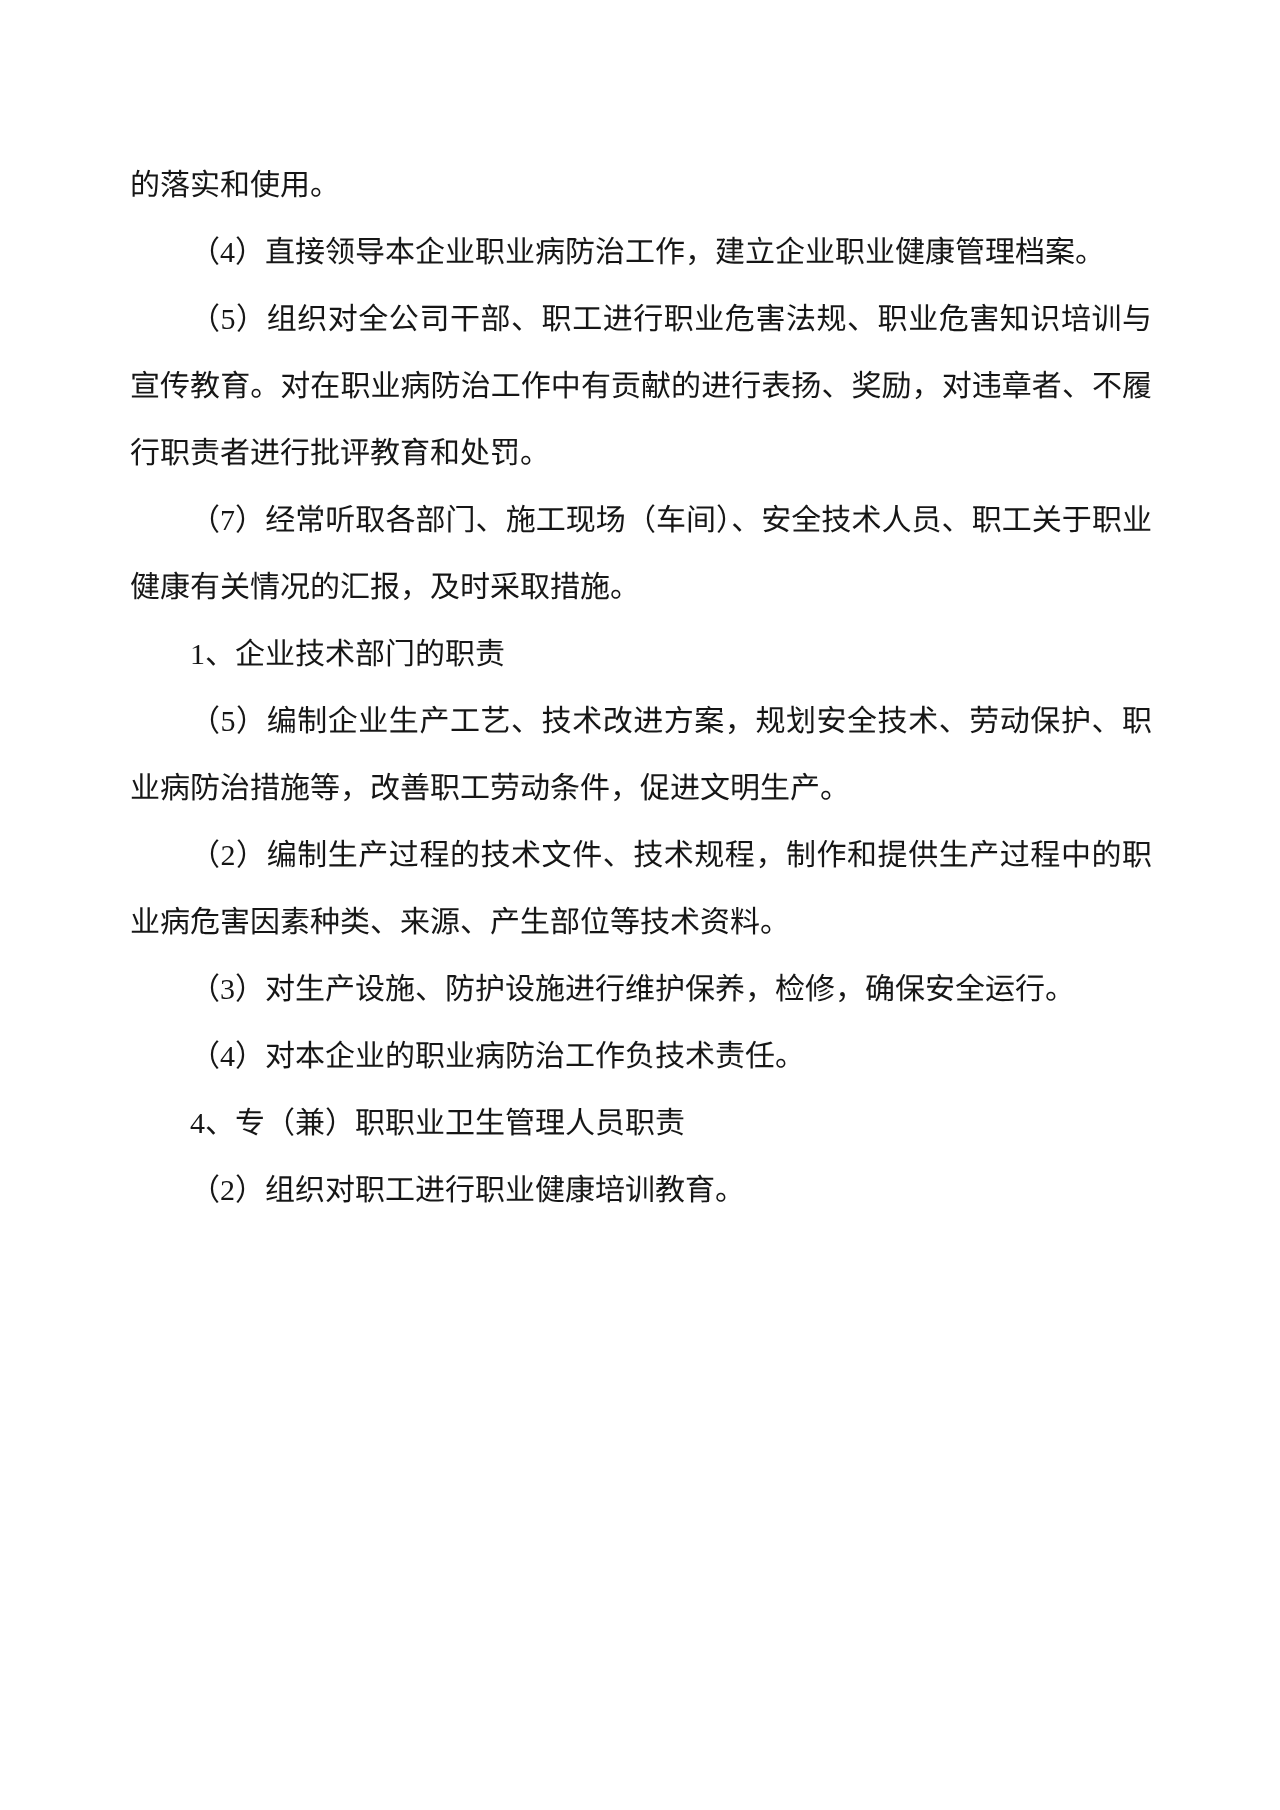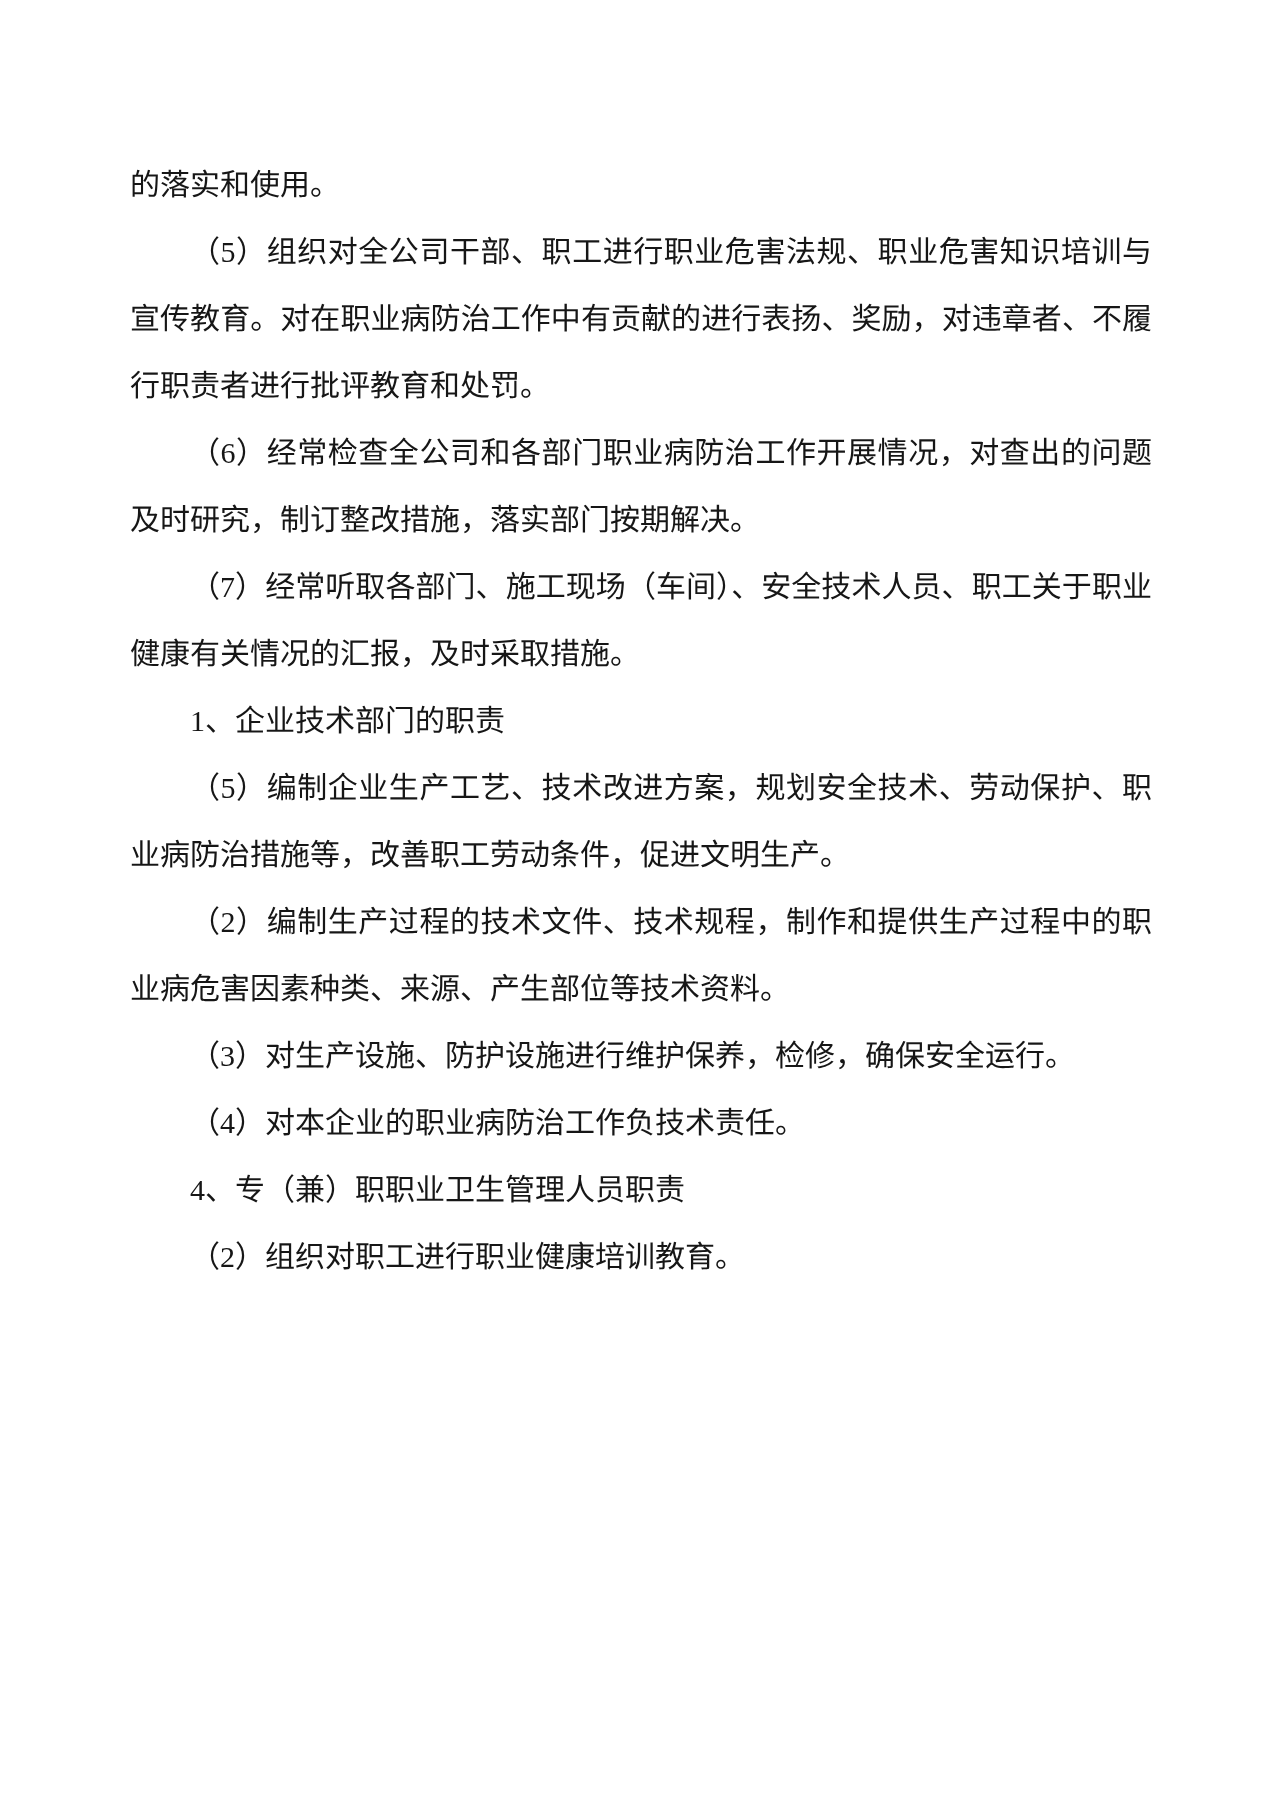--- a/index.html
+++ b/index.html
@@ -50,22 +50,22 @@
     letter-spacing: 3px;
   }
 </style>
 </head>
 <body>
 
 <div class="page">
 
   <div class="body-text">
     <p class="para-cont">的落实和使用。</p>
+    <p class="para-indent">（4）直接领导本企业职业病防治工作，建立企业职业健康管理档案。</p>
     <p class="para-indent">（5）组织对全公司干部、职工进行职业危害法规、职业危害知识培训与宣传教育。对在职业病防治工作中有贡献的进行表扬、奖励，对违章者、不履行职责者进行批评教育和处罚。</p>
-    <p class="para-indent">（6）经常检查全公司和各部门职业病防治工作开展情况，对查出的问题及时研究，制订整改措施，落实部门按期解决。</p>
     <p class="para-indent">（7）经常听取各部门、施工现场（车间）、安全技术人员、职工关于职业健康有关情况的汇报，及时采取措施。</p>
     <p class="para-indent">1、企业技术部门的职责</p>
     <p class="para-indent">（5）编制企业生产工艺、技术改进方案，规划安全技术、劳动保护、职业病防治措施等，改善职工劳动条件，促进文明生产。</p>
     <p class="para-indent">（2）编制生产过程的技术文件、技术规程，制作和提供生产过程中的职业病危害因素种类、来源、产生部位等技术资料。</p>
     <p class="para-indent">（3）对生产设施、防护设施进行维护保养，检修，确保安全运行。</p>
     <p class="para-indent">（4）对本企业的职业病防治工作负技术责任。</p>
     <p class="para-indent">4、专（兼）职职业卫生管理人员职责</p>
     <p class="para-indent">（2）组织对职工进行职业健康培训教育。</p>
   </div>
 

